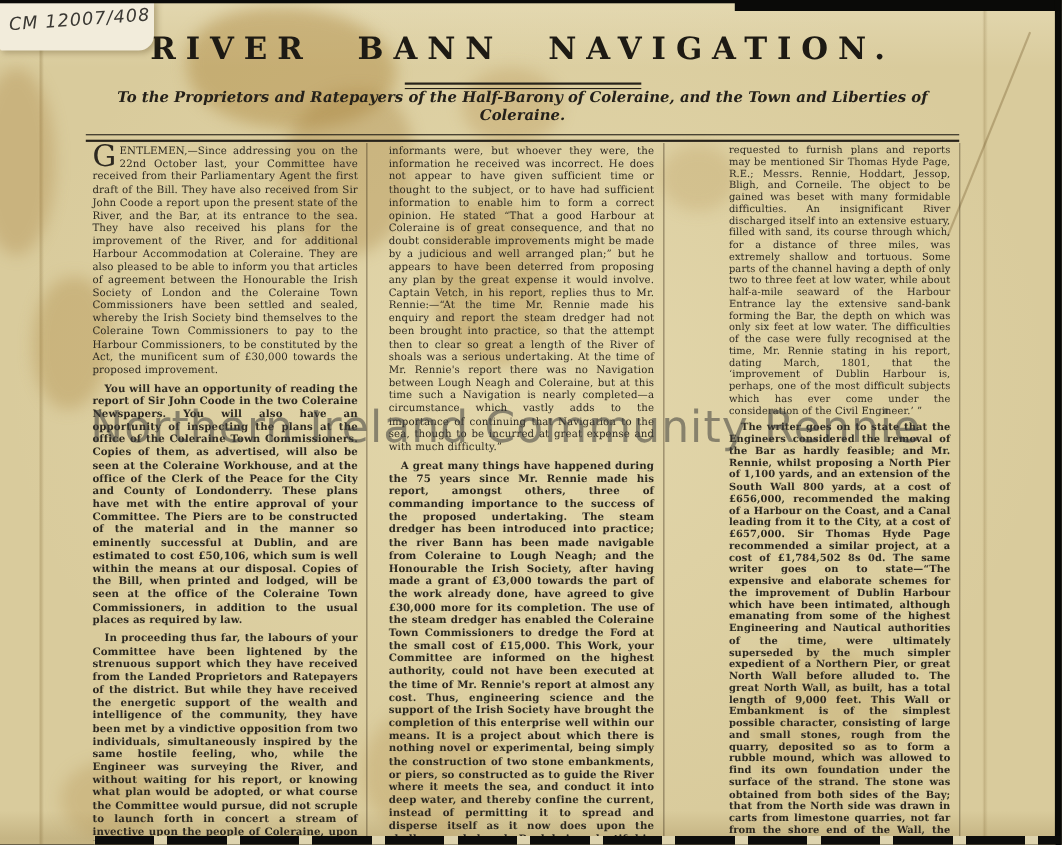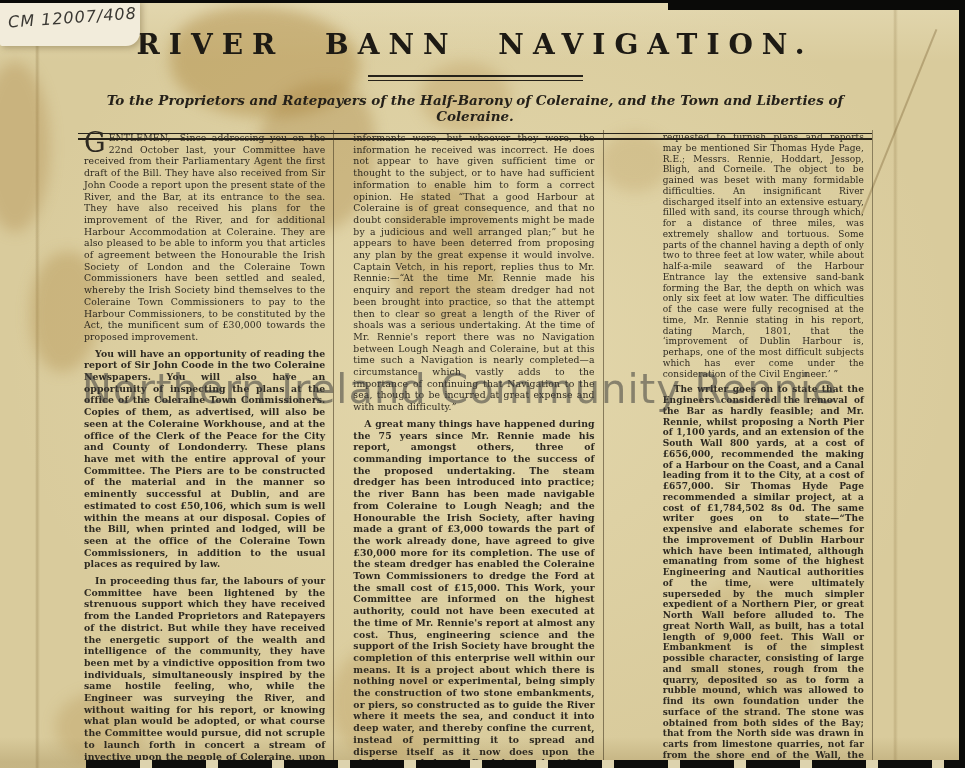--- a/index.html
+++ b/index.html
@@ -37,21 +37,21 @@
   
   .label-patch{position:absolute;left:0;top:0;width:140px;height:46px;background:#f2ecdb;
     border-radius:0 0 14px 2px;box-shadow:2px 2px 6px rgba(90,70,30,.35);}
   .handwriting{position:absolute;left:8px;top:8px;font-family:"DejaVu Sans",sans-serif;font-style:italic;
     font-size:16px;letter-spacing:1px;color:#3a3833;transform:rotate(-4deg);white-space:nowrap;}
 
   
   .masthead{position:absolute;left:78px;top:0;width:794px;text-align:center;color:#1d1a14;}
   .title{margin:28px 0 14px;font-weight:700;font-size:28px;letter-spacing:9px;word-spacing:22px;white-space:nowrap;}
   .rule-short{width:215px;height:3px;margin:5px auto 0;border-top:2px solid #26221a;border-bottom:1px solid #26221a;}
-  .subtitle{margin-top:11px;font-style:italic;font-weight:700;font-size:13.5px;color:#25211a;}
+  .subtitle{font-style:italic;font-weight:700;font-size:13.5px;color:#25211a;}
   .rule-full{margin-top:9px;height:4px;border-top:1px solid #26221a;border-bottom:2px solid #26221a;}
 
   
   .columns{position:absolute;left:78px;top:130px;width:794px;height:634px;display:flex;}
   .col{flex:1;padding:2px 8px 0 6px;overflow:hidden;text-align:justify;}
   .col + .col{border-left:1px solid rgba(60,50,28,.55);padding-left:19px;}
   .columns{border-right:1px solid rgba(60,50,28,.5);}
   .col p{margin:0 0 5px;font-size:9.3px;line-height:11.7px;color:#2d2921;letter-spacing:.1px;}
   .col p.indent{text-indent:11px;font-weight:bold;}
   .col-3 p{font-size:9px;line-height:10.75px;margin-left:40px;}

